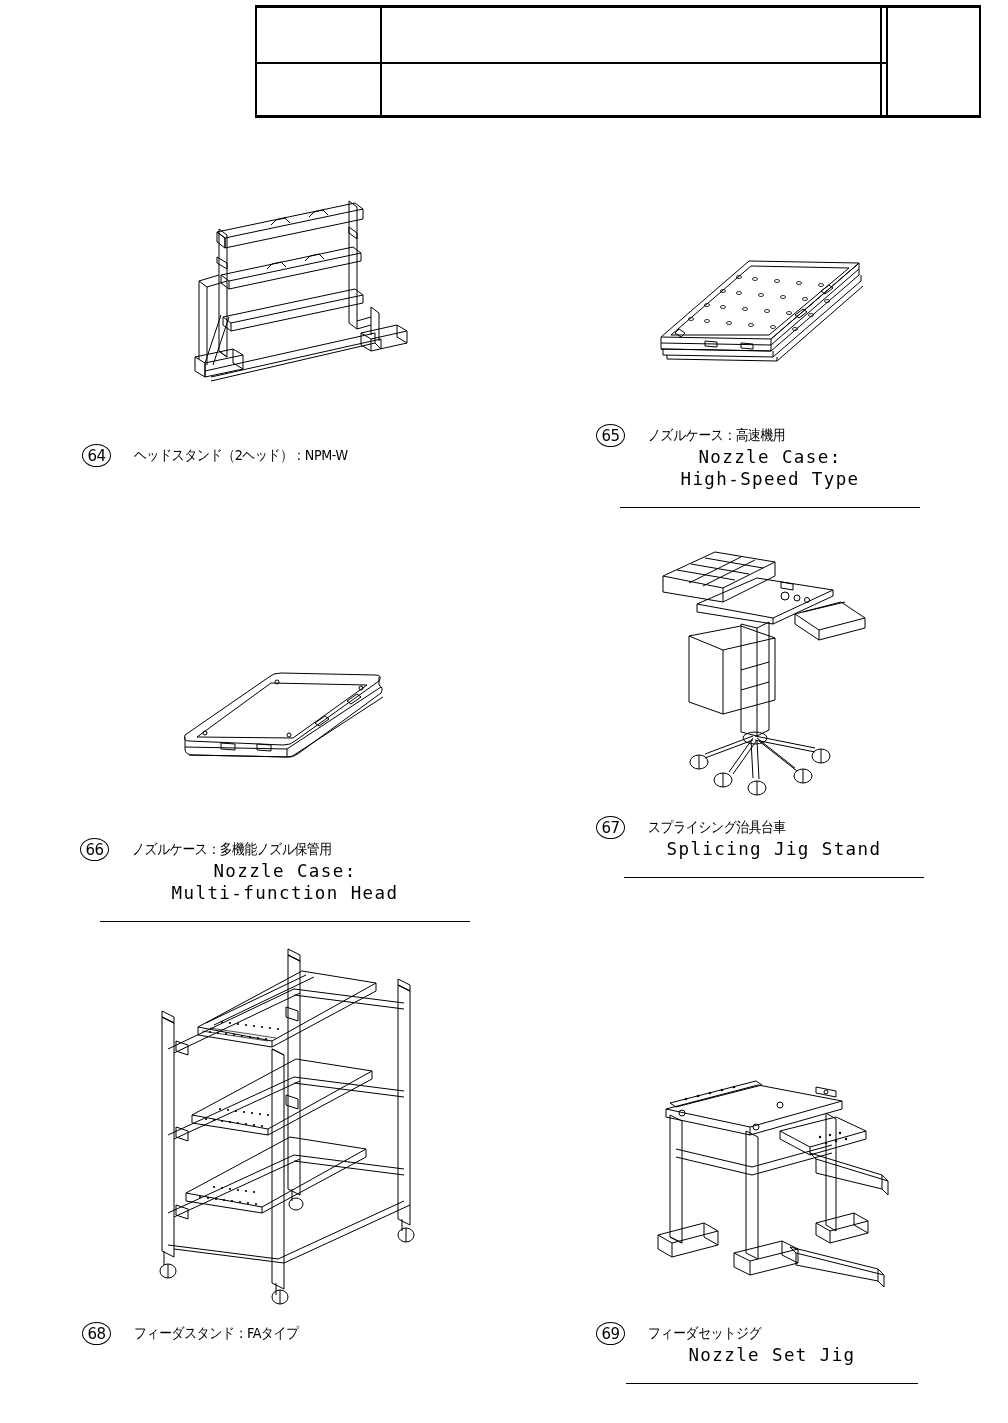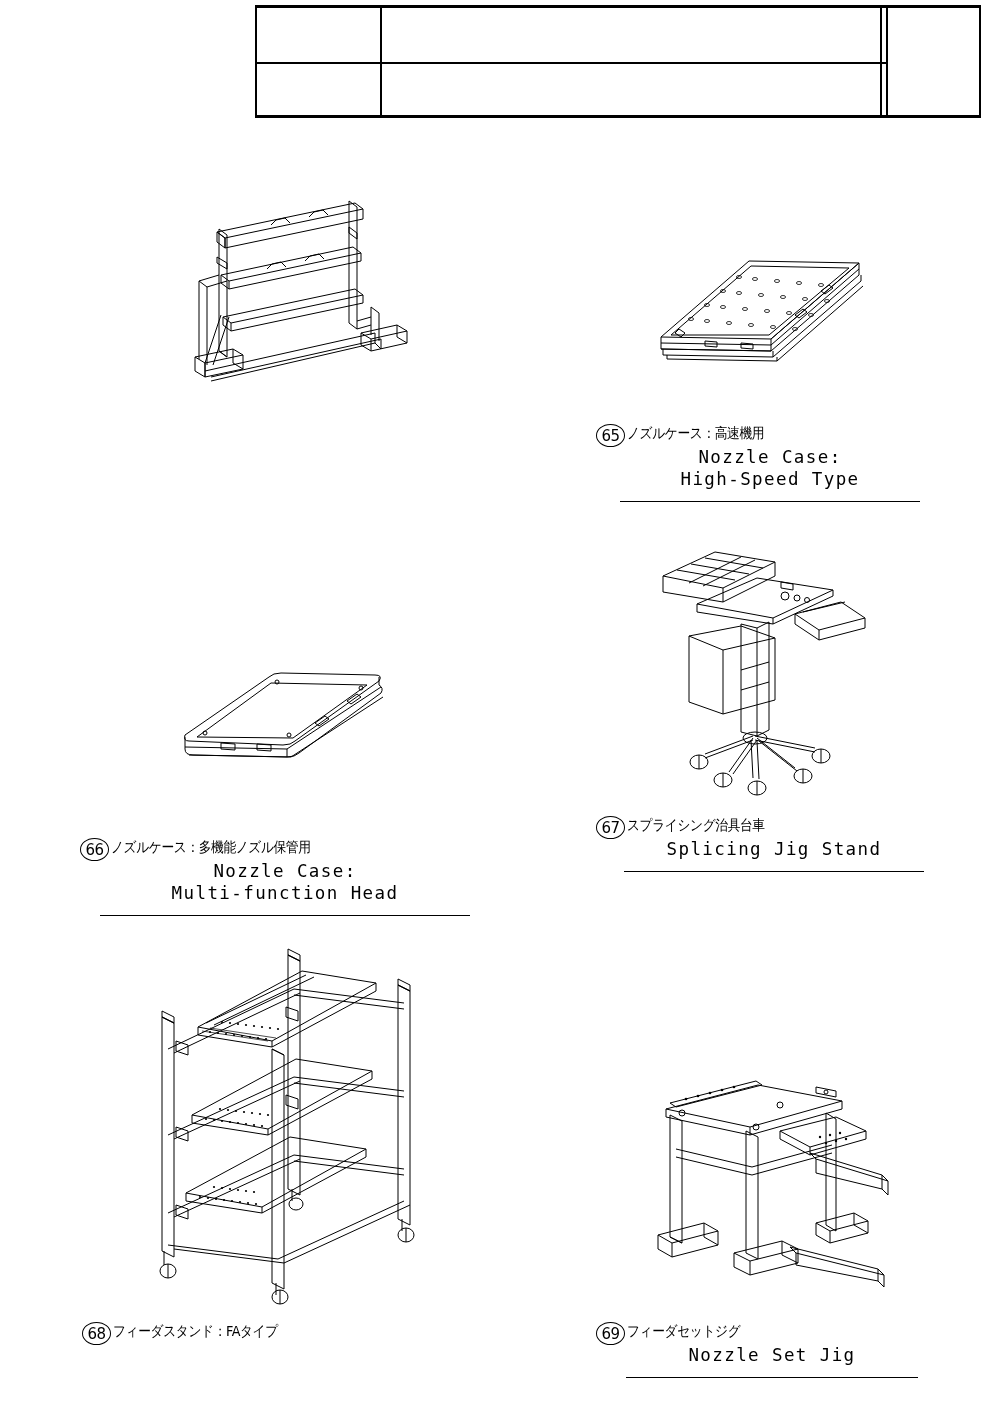--- a/index.html
+++ b/index.html
@@ -91,22 +91,22 @@
     width: 100%;
   }
   .art svg { display: block; width: 100%; height: 100%; overflow: visible; }
 
   .caption {
     position: absolute;
     box-sizing: border-box;
   }
   .cap-line1 {
     display: flex;
-    align-items: flex-start;
-    gap: 2px;
+    align-items: center;
+    gap: 23px;
     white-space: nowrap;
   }
   .cap-num {
     display: inline-flex;
     align-items: center;
     justify-content: center;
     width: 27px;
     height: 21px;
     border: 1.3px solid #000;
     border-radius: 50% / 50%;
@@ -122,21 +122,21 @@
     transform: scaleX(0.88);
     transform-origin: left bottom;
     white-space: nowrap;
   }
   .cap-en {
     font-family: "DejaVu Sans Mono", monospace;
     font-size: 17.5px;
     letter-spacing: 1.4px;
     text-align: center;
     border-bottom: 1.4px solid #000;
-    padding-bottom: 10px;
+    padding-bottom: 16px;
     white-space: pre;
     line-height: 1.25;
   }
 </style>
 </head>
 <body>
 
 <div class="header-table">
   <div class="header-row">
     <div class="hcell hcol-1"></div>
@@ -215,20 +215,24 @@
         <path d="M182 144 L196 140"></path>
         <path d="M182 136 L196 132"></path>
 
         <path d="M42 72 L52 78 L52 84 L42 78 Z"></path>
         <path d="M174 42 L182 48 L182 54 L174 48 Z"></path>
       </g>
     </svg>
   </div>
 </div>
 <div class="caption" style="left:82px; top:444px; width:400px;">
+  <div class="cap-line1">
+    <span class="cap-num">64</span>
+    <span class="cap-jp">ヘッドスタンド（2ヘッド）：NPM-W</span>
+  </div>
 </div>
 
 <div class="fig" style="left:645px; top:245px; width:230px; height:145px;">
   <div class="art" style="height:145px;">
     <svg viewBox="0 0 230 145" preserveAspectRatio="none">
       <g fill="none" stroke="#000" stroke-width="1" stroke-linejoin="round">
 
         <path d="M16 92 L104 16 L214 18 L126 94 Z"></path>
 
         <path d="M26 90 L106 21 L204 23 L124 90 Z"></path>

